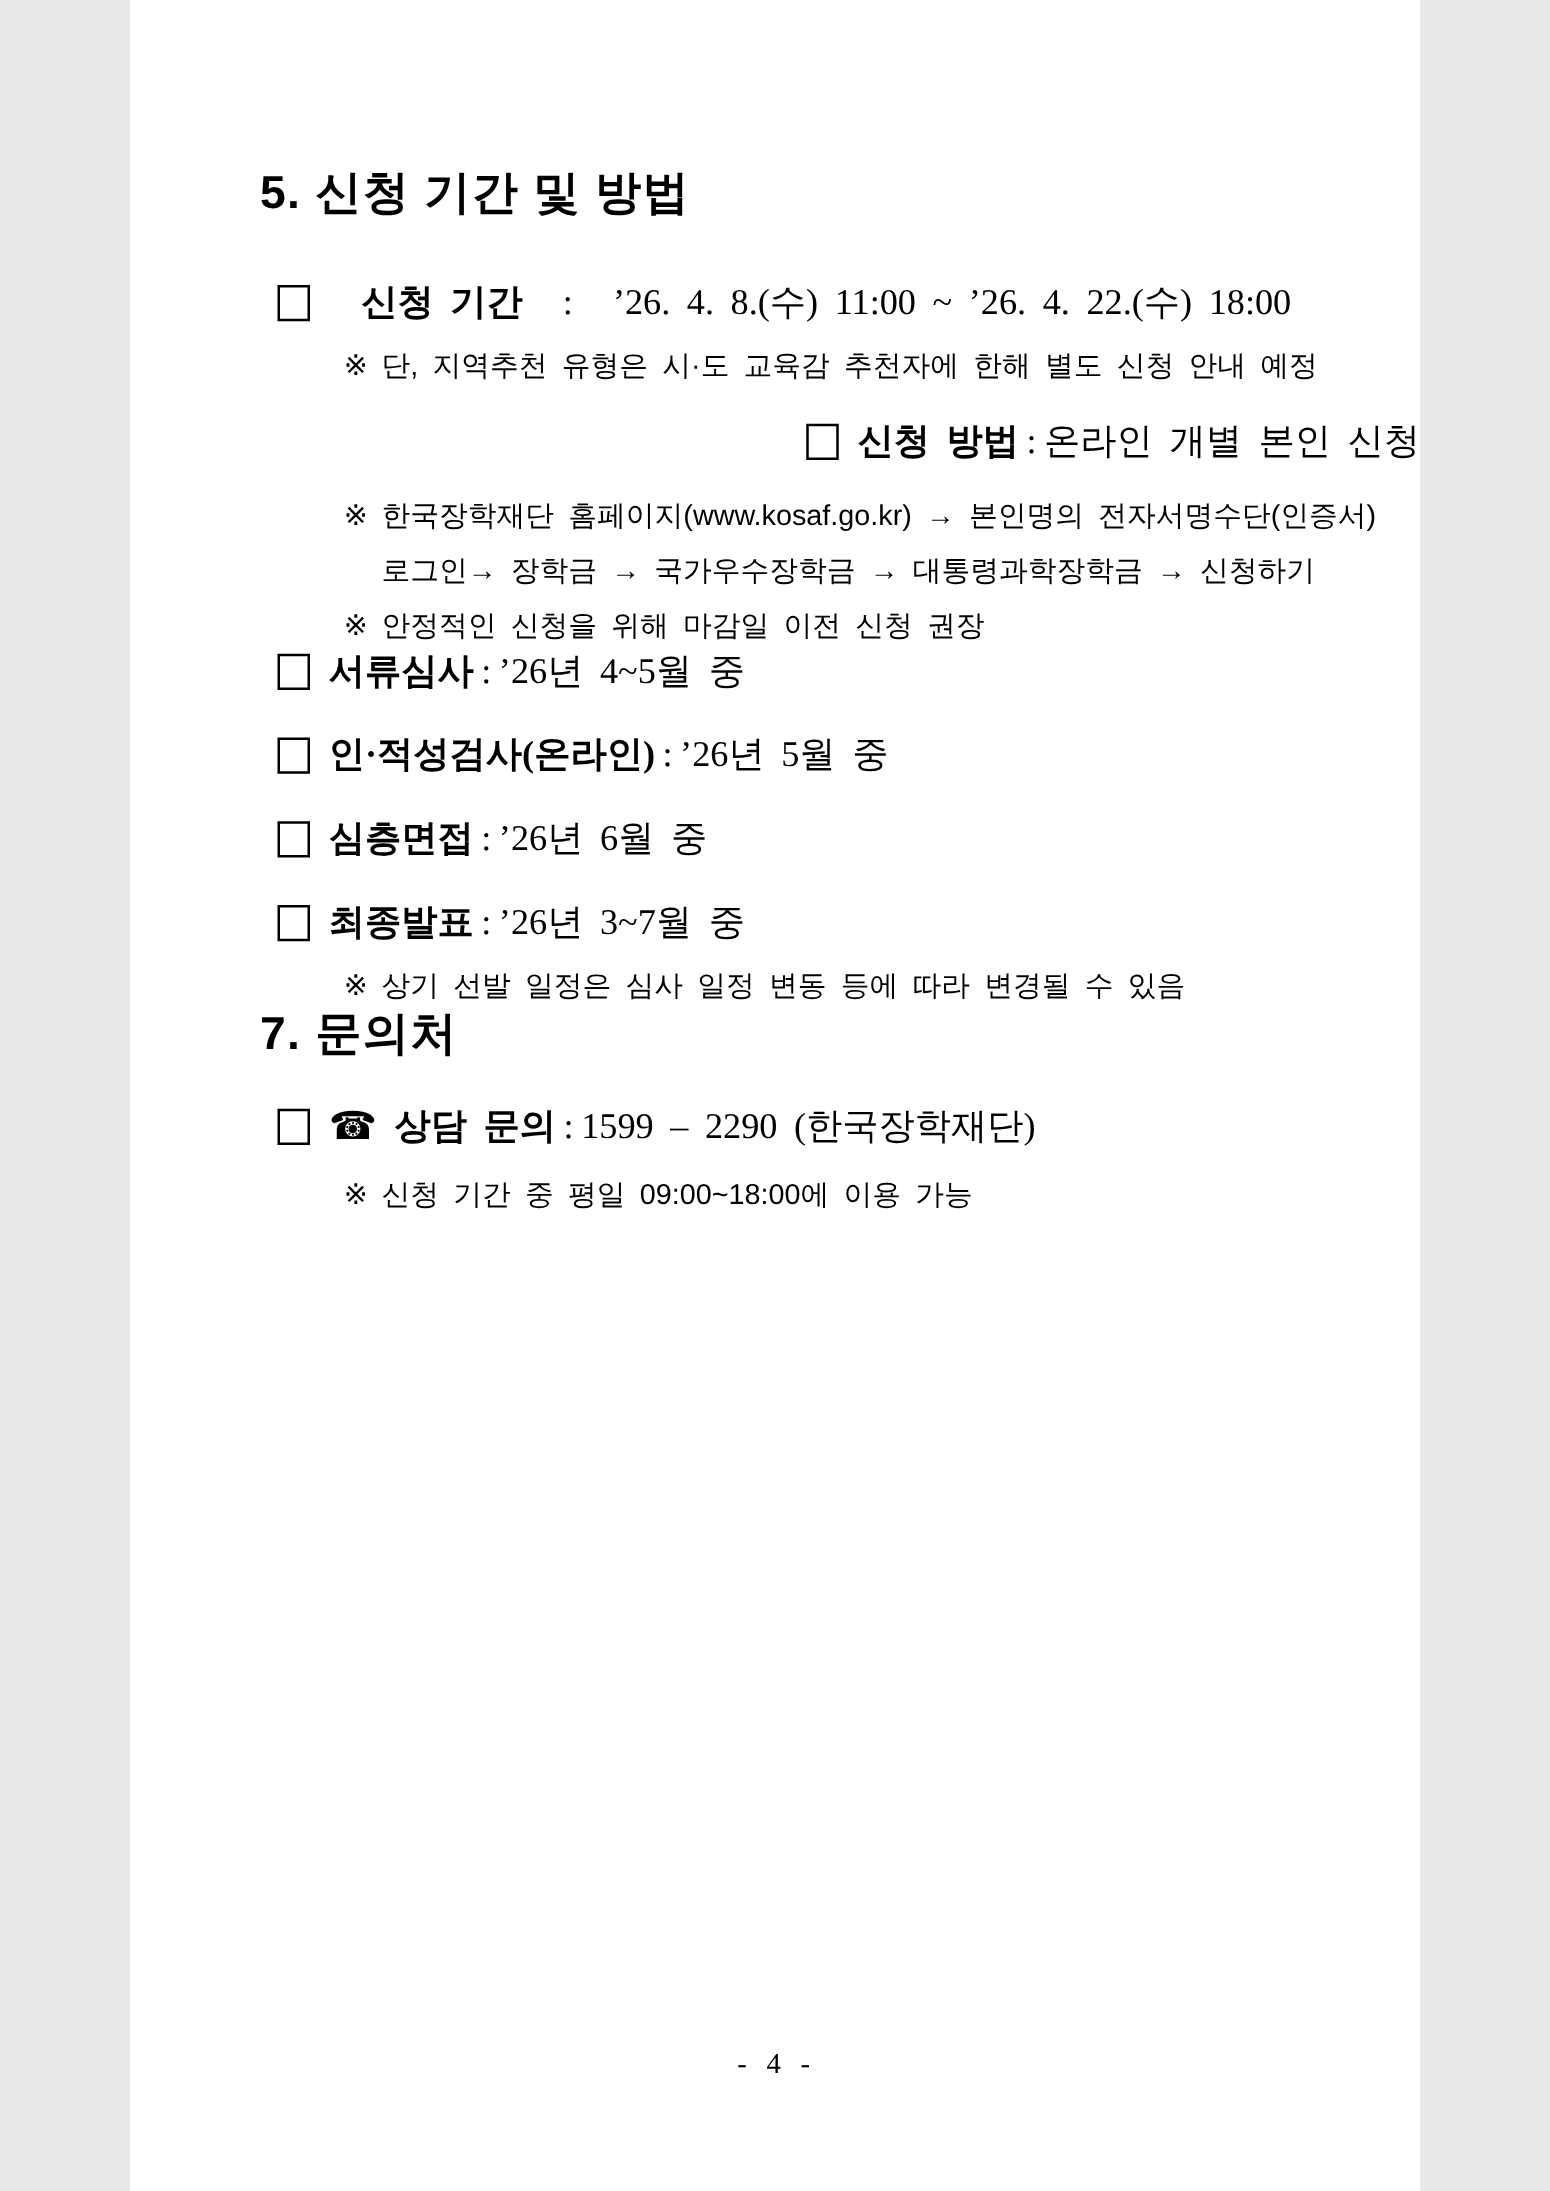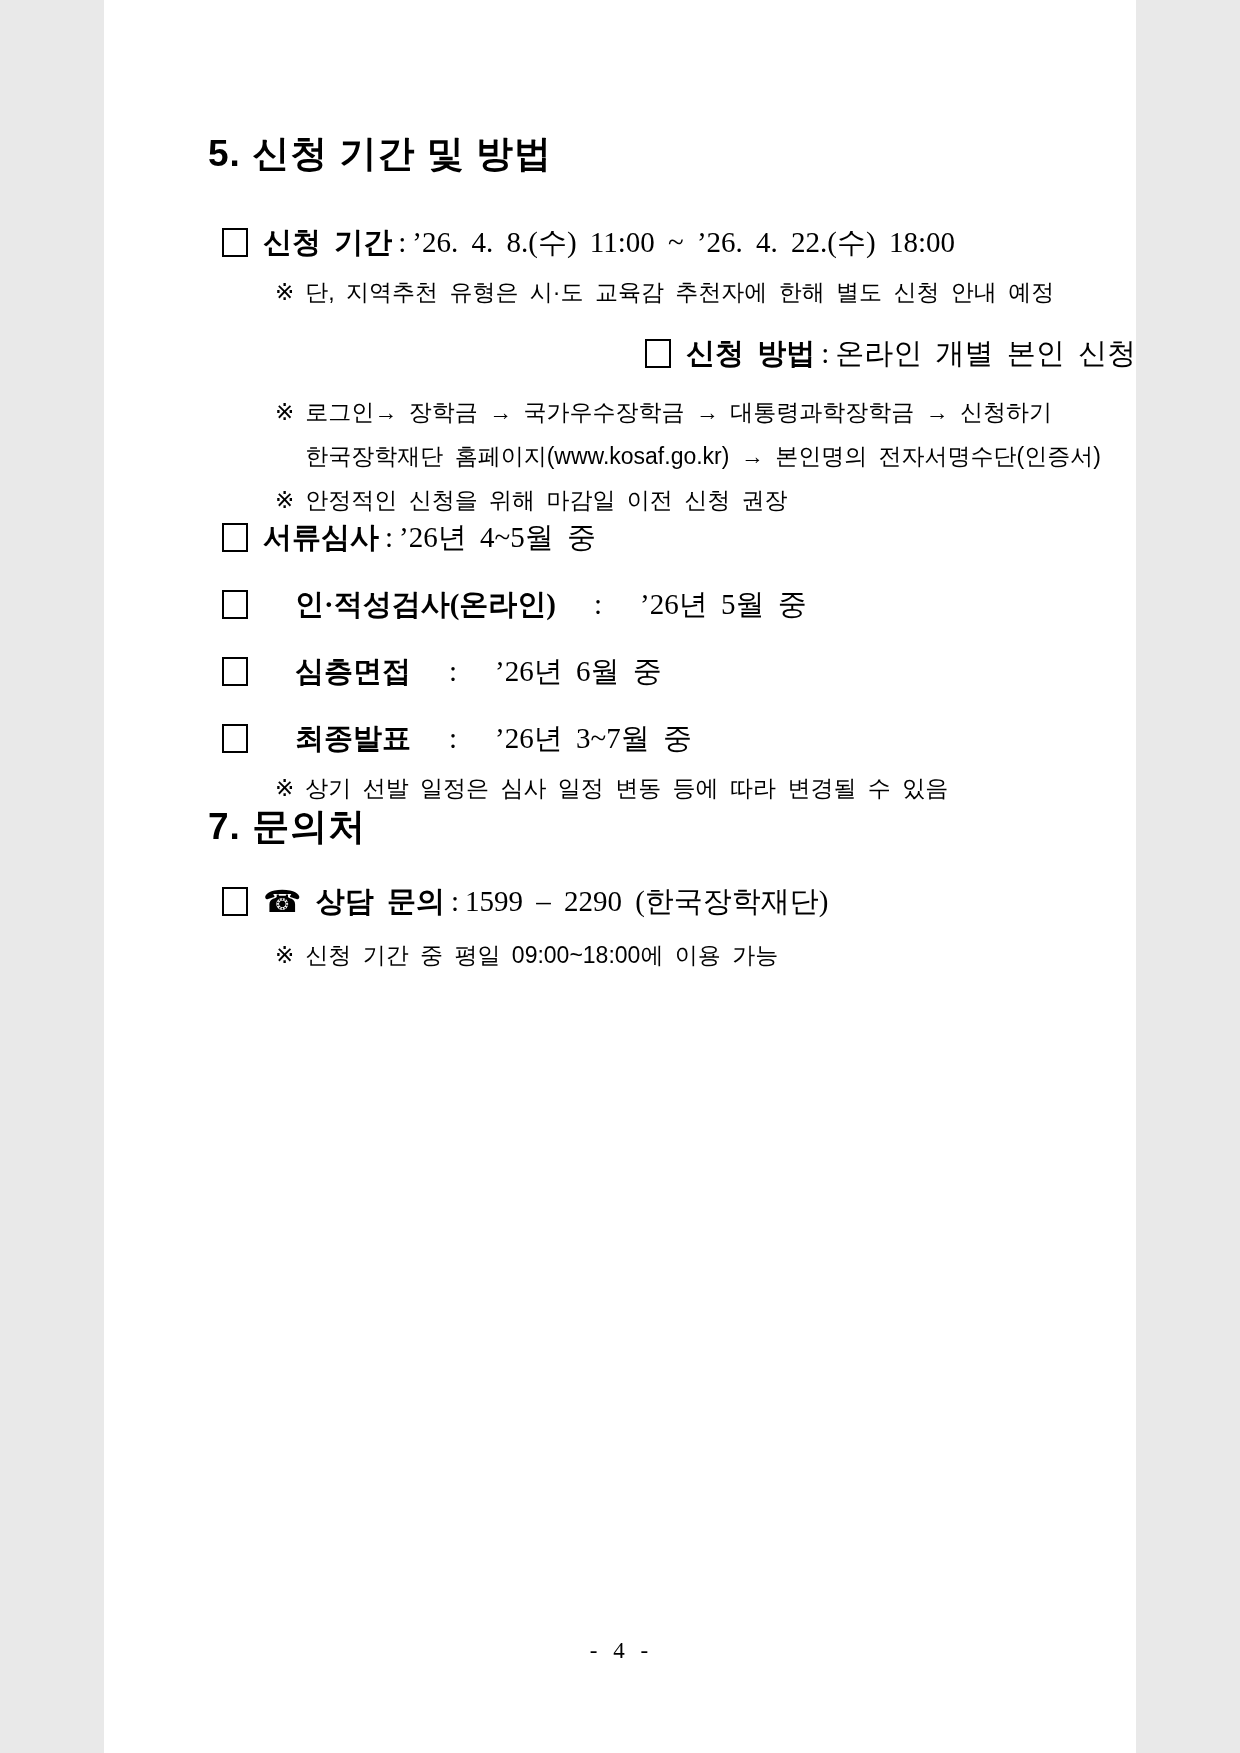--- a/index.html
+++ b/index.html
@@ -53,25 +53,25 @@
     display:flex;
     align-items:flex-start;
     font-family:"Liberation Sans","DejaVu Sans",sans-serif;
     font-size:23px;
     line-height:34px;
     word-spacing:5px;
     white-space:nowrap;
   }
   .note .marker { flex:none; margin-right:11px; }
   .note.two-line { line-height:44px; }
-  .mt-46 { margin-top:46px; }
+  .mt-46 { margin-top:46px;gap:26px; }
   .mt-36 { }
   .mt-32 { margin-top:32px; }
   .mt-31 { margin-top:31px; }
-  .mt-27 { margin-top:27px;gap:32px; }
+  .mt-27 { margin-top:27px; }
   .mt-24 { margin-top:24px;justify-content:flex-end; }
   .mt-17 { margin-top:17px; }
   .mt-13 { margin-top:13px; }
   .mt-5  { margin-top:5px; }
   .page-number {
     position:absolute;
     left:0; right:0; top:1638px;
     text-align:center;
     font-size:23px;
     letter-spacing:2px;
@@ -101,22 +101,22 @@
   <div class="item mt-24">
     <span class="chk"></span>
     <span class="label">신청 방법</span>
     <span class="sep">:</span>
     <span class="value">온라인 개별 본인 신청</span>
   </div>
 
   <div class="note two-line mt-17">
     <span class="marker">※</span>
     <span class="note-text">
+      <span style="display:block">한국장학재단 홈페이지(www.kosaf.go.kr) → 본인명의 전자서명수단(인증서)</span>
       <span style="display:block">로그인→ 장학금 → 국가우수장학금 → 대통령과학장학금 → 신청하기</span>
-      <span style="display:block">한국장학재단 홈페이지(www.kosaf.go.kr) → 본인명의 전자서명수단(인증서)</span>
     </span>
   </div>
 
   <div class="note mt-5">
     <span class="marker">※</span>
     <span class="note-text">안정적인 신청을 위해 마감일 이전 신청 권장</span>
   </div>
 
 
   <div class="item mt-36">

